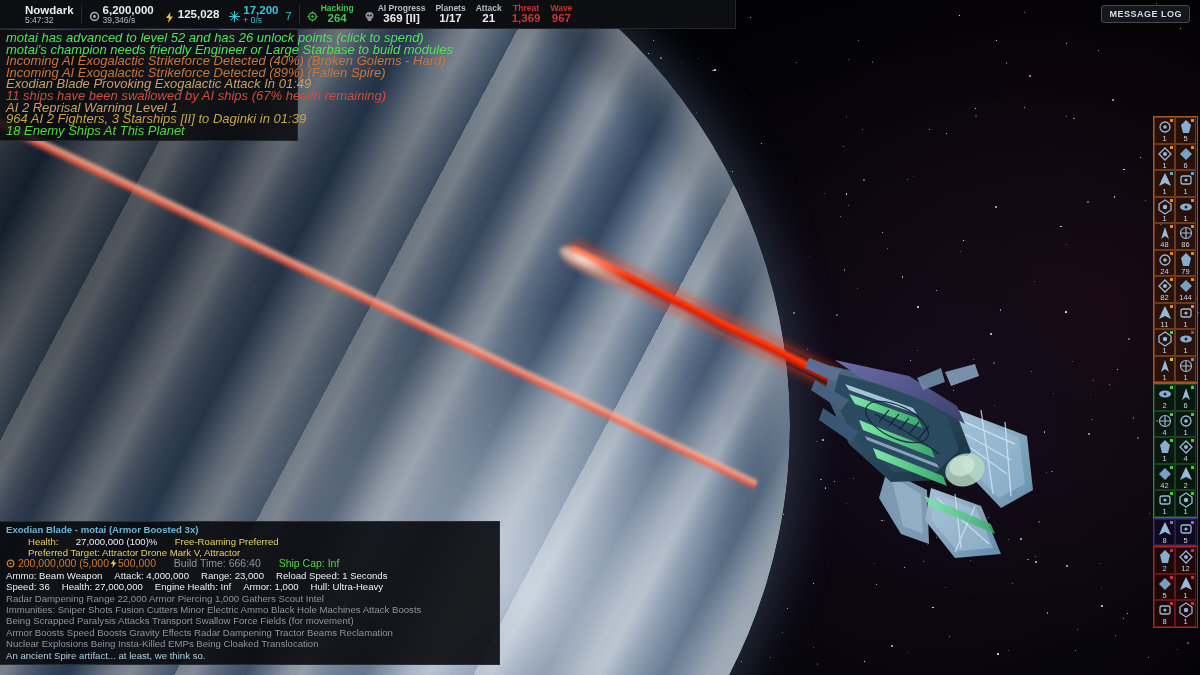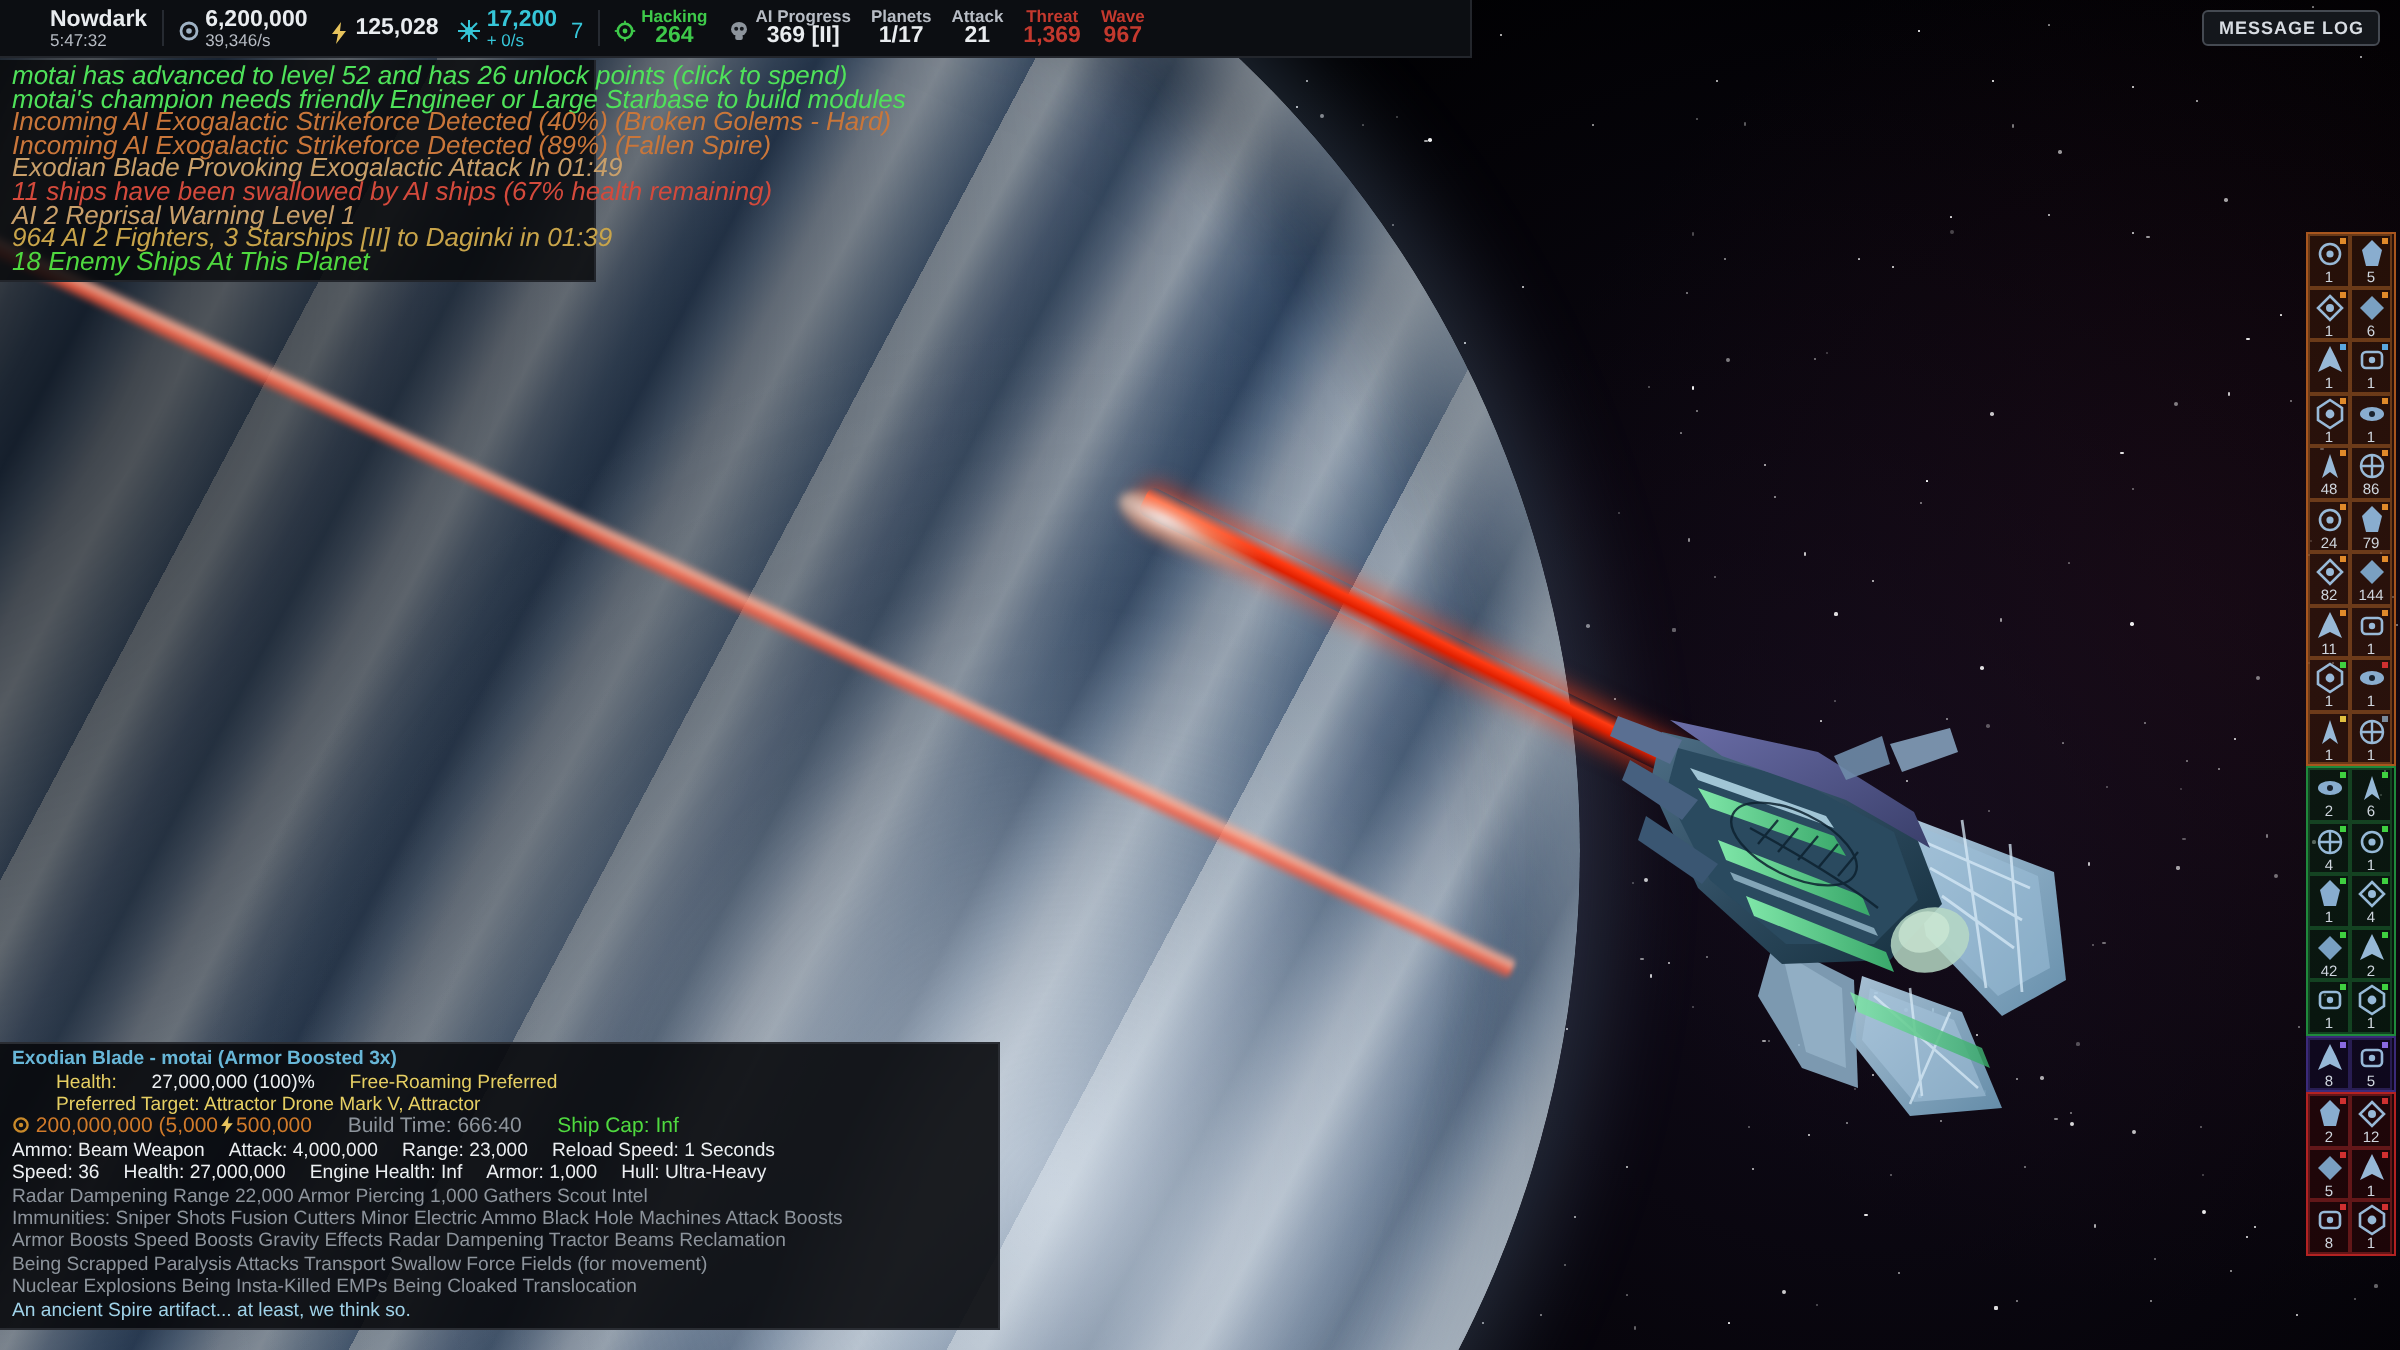--- a/index.html
+++ b/index.html
@@ -543,22 +543,22 @@
       <span class="i-green">Ship Cap:</span>
       <span class="i-green">Inf</span>
     </div>
     <div id="statrows">
         <div class="ln"><span class="i-white" style="font-weight: normal;">Ammo:</span><span class="i-white"> Beam Weapon</span><span class="sp">&nbsp;</span><span class="i-white" style="font-weight: normal;">Attack:</span><span class="i-white"> 4,000,000</span><span class="sp">&nbsp;</span><span class="i-white" style="font-weight: normal;">Range:</span><span class="i-white"> 23,000</span><span class="sp">&nbsp;</span><span class="i-white" style="font-weight: normal;">Reload Speed:</span><span class="i-white"> 1 Seconds</span><span class="sp">&nbsp;</span></div>
         <div class="ln"><span class="i-white" style="font-weight: normal;">Speed:</span><span class="i-white"> 36</span><span class="sp">&nbsp;</span><span class="i-white" style="font-weight: normal;">Health:</span><span class="i-white"> 27,000,000</span><span class="sp">&nbsp;</span><span class="i-white" style="font-weight: normal;">Engine Health:</span><span class="i-white"> Inf</span><span class="sp">&nbsp;</span><span class="i-white" style="font-weight: normal;">Armor:</span><span class="i-white"> 1,000</span><span class="sp">&nbsp;</span><span class="i-white" style="font-weight: normal;">Hull:</span><span class="i-white"> Ultra-Heavy</span><span class="sp">&nbsp;</span></div>
       </div>
     <div class="ln i-grey">Radar Dampening Range 22,000    Armor Piercing 1,000    Gathers Scout Intel</div>
     <div id="immlines">
         <div class="ln i-grey">Immunities:   Sniper Shots    Fusion Cutters    Minor Electric Ammo    Black Hole Machines    Attack Boosts</div>
+        <div class="ln i-grey">Being Scrapped    Paralysis Attacks    Transport    Swallow    Force Fields (for movement)</div>
         <div class="ln i-grey">Armor Boosts    Speed Boosts    Gravity Effects    Radar Dampening    Tractor Beams    Reclamation</div>
-        <div class="ln i-grey">Being Scrapped    Paralysis Attacks    Transport    Swallow    Force Fields (for movement)</div>
         <div class="ln i-grey">Nuclear Explosions    Being Insta-Killed    EMPs    Being Cloaked    Translocation</div>
       </div>
     <div class="ln i-ltblue">An ancient Spire artifact... at least, we think so.</div>
   </div>
 
   <div class="sidebar" id="sidebar">
       <div class="grp g-orange">
         <div class="cell">
           <div class="glyph"><svg viewBox="0 0 16 16" width="16" height="16">
               <circle cx="8" cy="8" r="5" fill="none" stroke="#9ec2e2" stroke-width="1.3"></circle>

